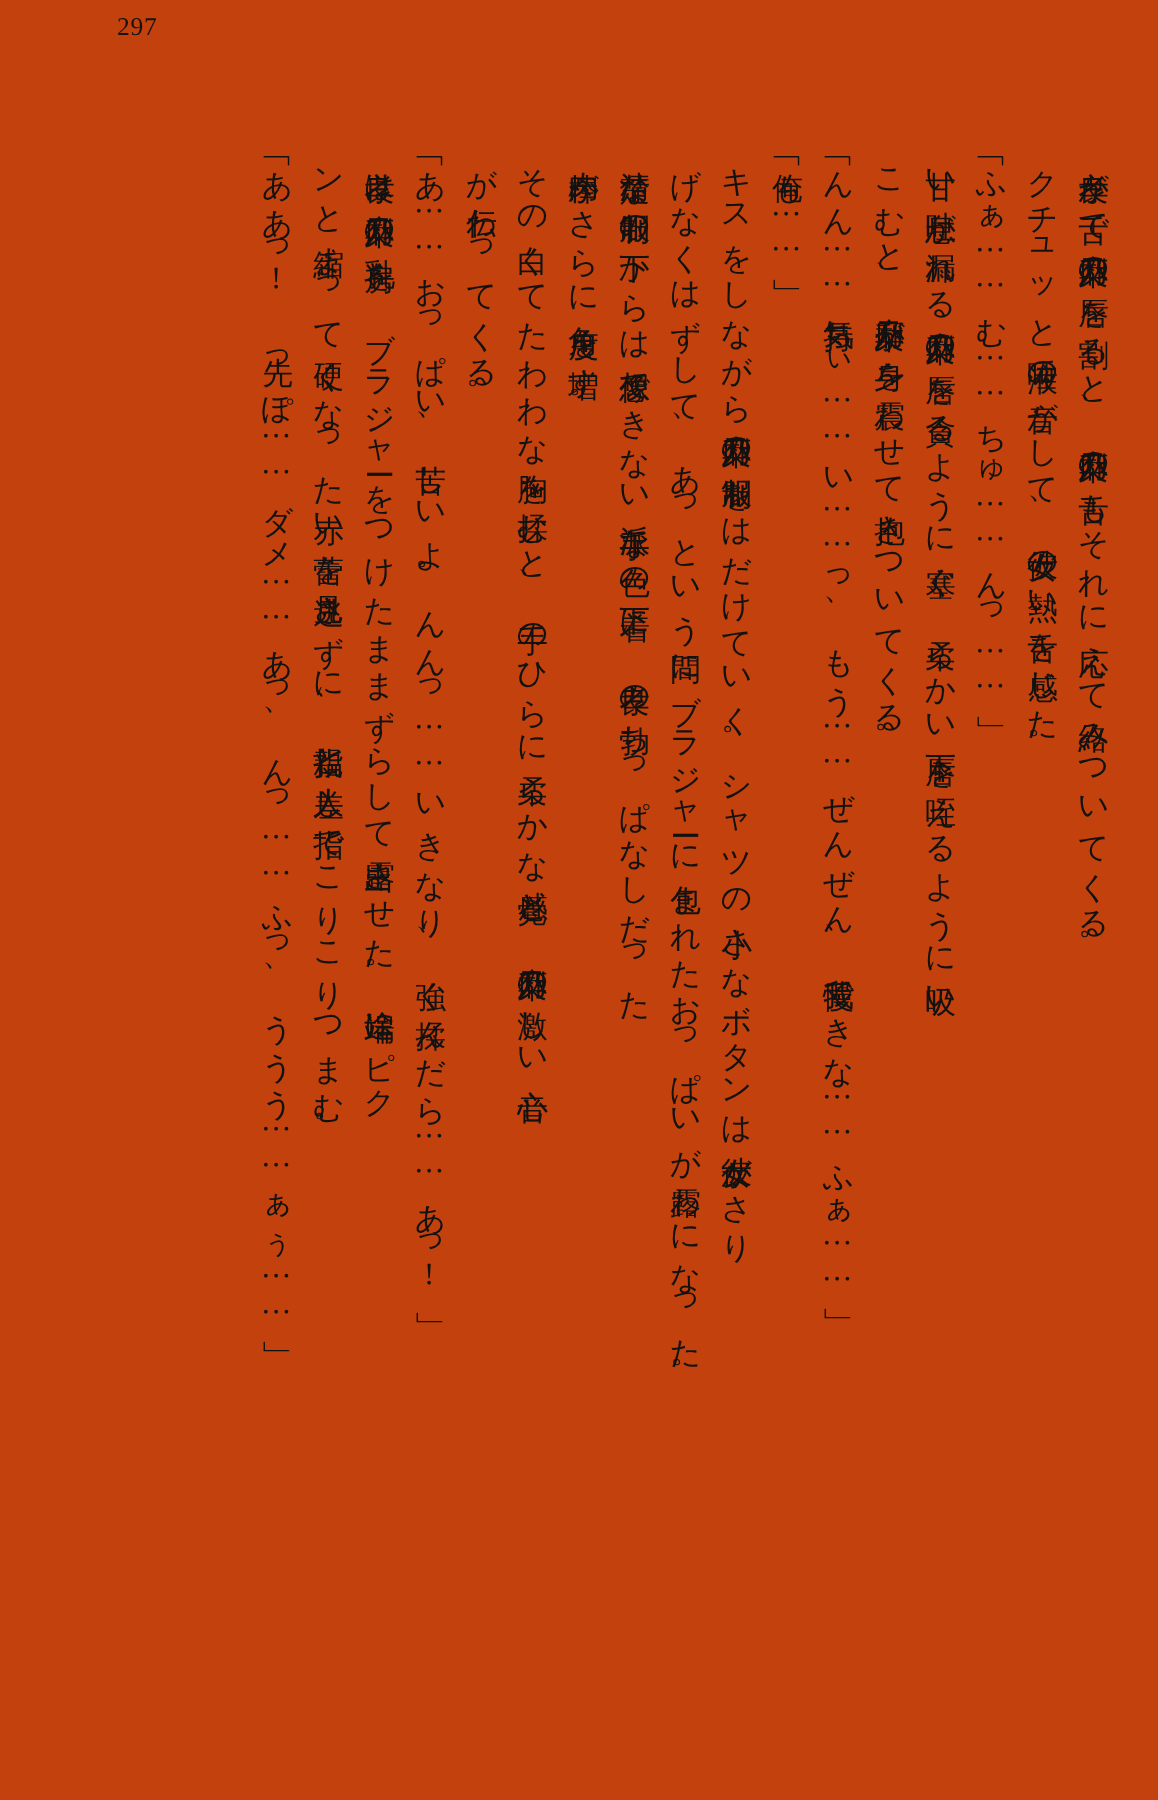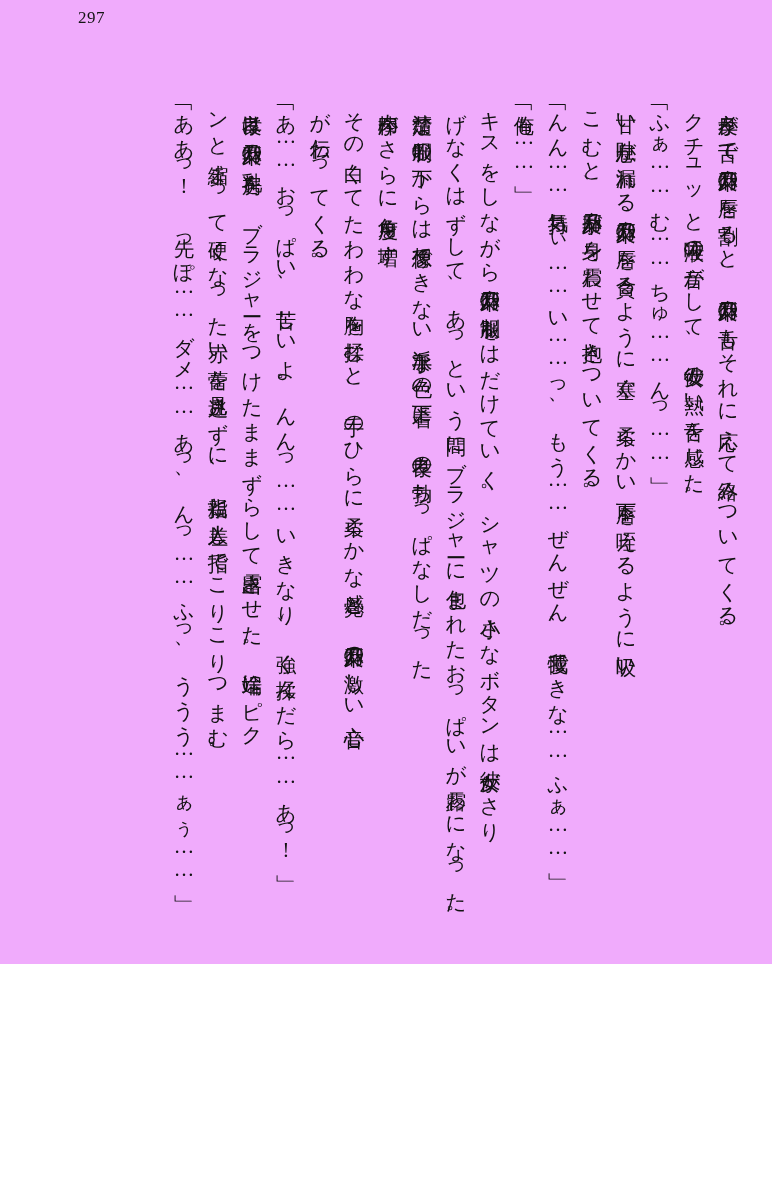--- a/index.html
+++ b/index.html
@@ -7,22 +7,22 @@
     padding: 0;
     background: #ffffff;
   }
   body {
     font-family: "Liberation Serif", "DejaVu Serif", serif;
     color: #111111;
   }
   .page {
     position: relative;
     width: 772px;
-    height: 964px;
-    background: #f0abfc;
+    height: 1200px;
+    background: #c2410c;
     overflow: hidden;
     text-decoration: underline;
   }
   .page-number {
     position: absolute;
     top: 8px;
     left: 78px;
     font-size: 17px;
     letter-spacing: 0.5px;
     color: #141414;

